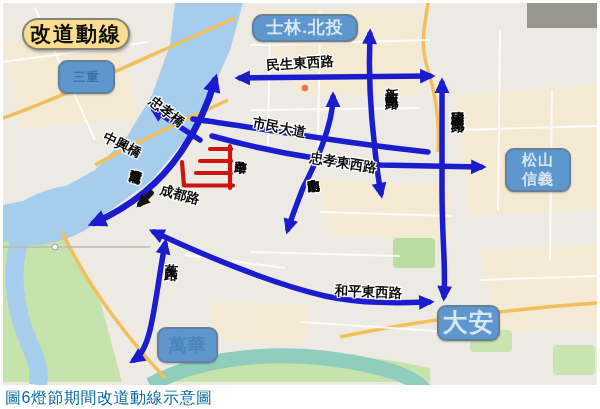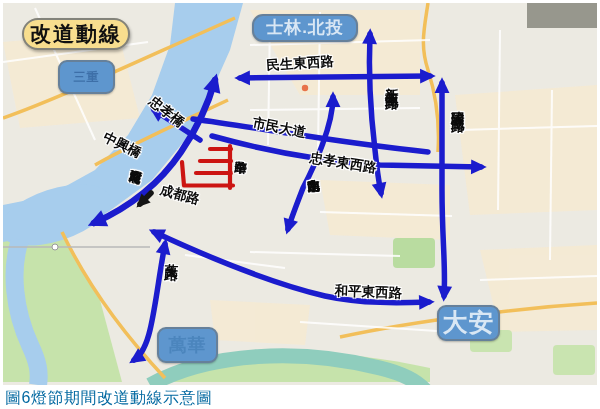--- a/index.html
+++ b/index.html
@@ -153,20 +153,23 @@
   <div class="rl" style="left:162px;top:183px;transform:rotate(15deg);">成都路</div>
   <div class="rl vert" style="left:165px;top:252px;transform:rotate(4deg);">萬大路</div>
   <div class="rl" style="left:335px;top:284px;transform:rotate(2deg);">和平東西路</div>
 
   <div class="area-box" id="box-sanchong">
     <span class="bt">三重</span>
   </div>
   <div class="area-box" id="box-shilin">
     <span class="bt">士林.北投</span>
   </div>
+  <div class="area-box" id="box-songshan">
+    <span class="bt">松山信義</span>
+  </div>
   <div class="area-box" id="box-daan">
     <span class="bt">大安</span>
   </div>
   <div class="area-box" id="box-wanhua">
     <span class="bt">萬華</span>
   </div>
 
   <div id="title-box">
     <span class="bt">改道動線</span>
   </div>

